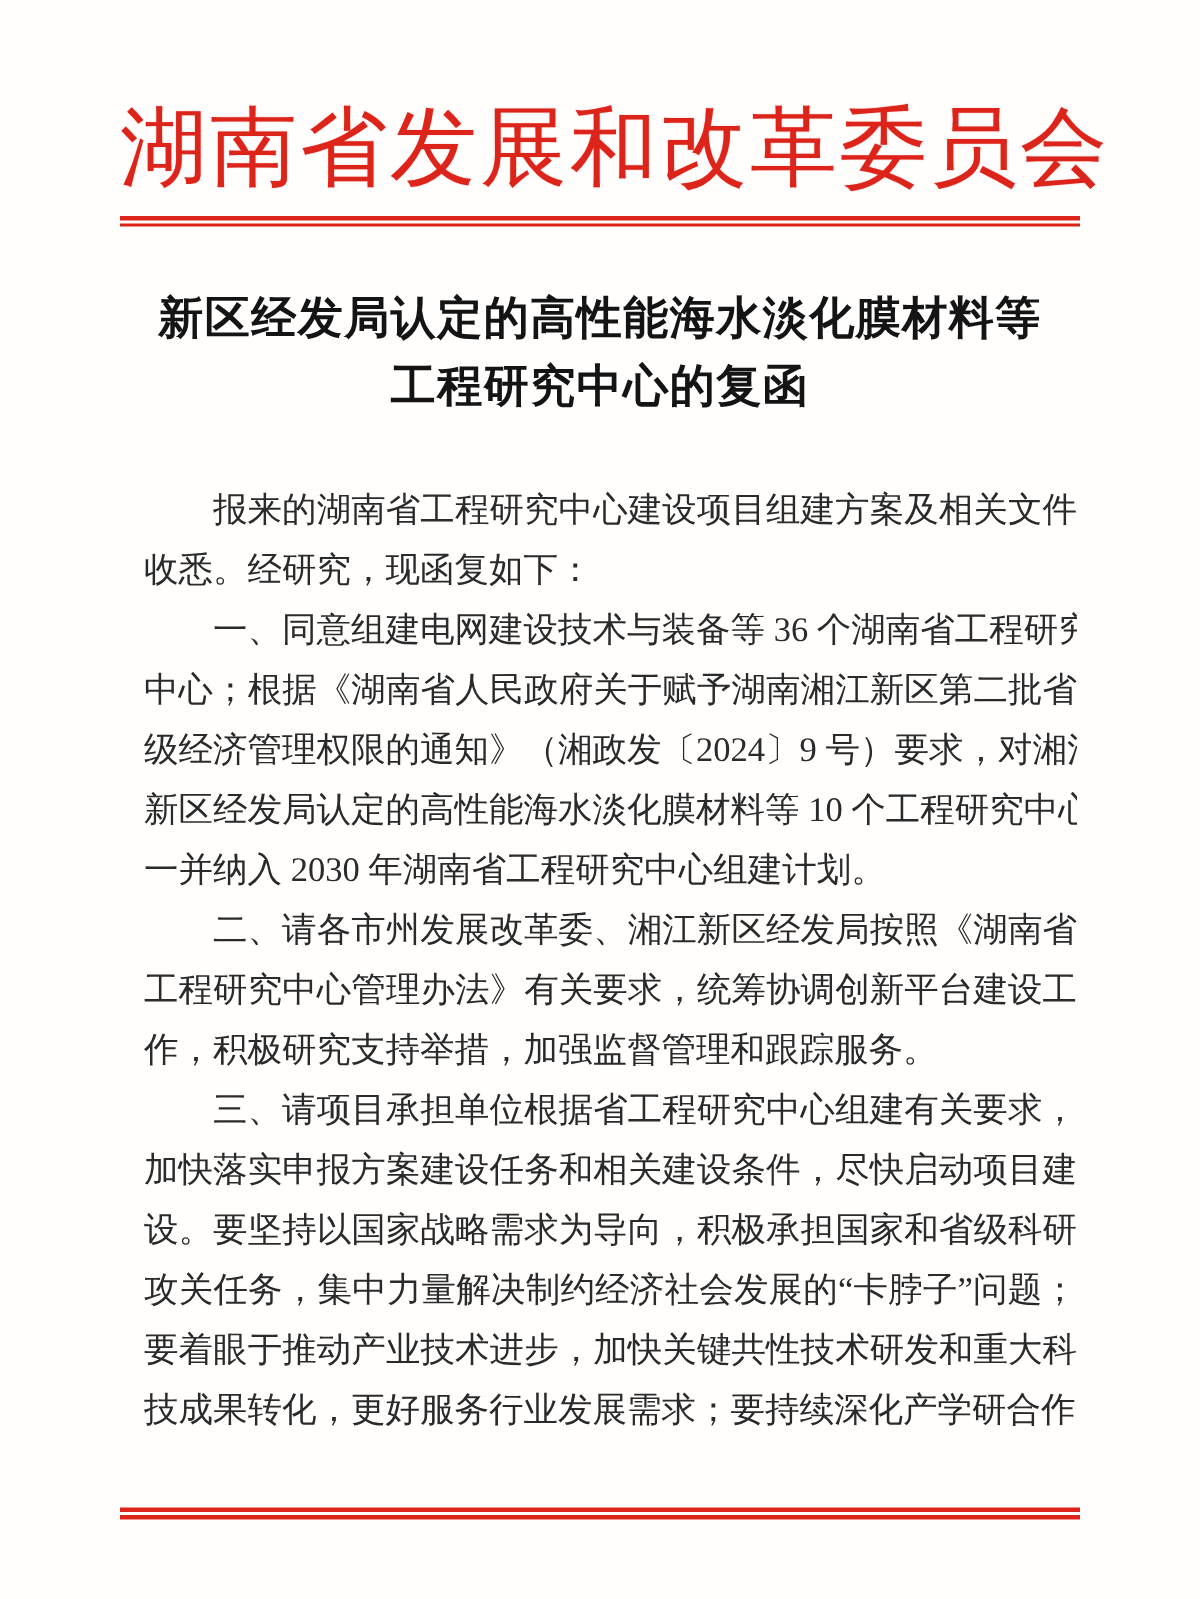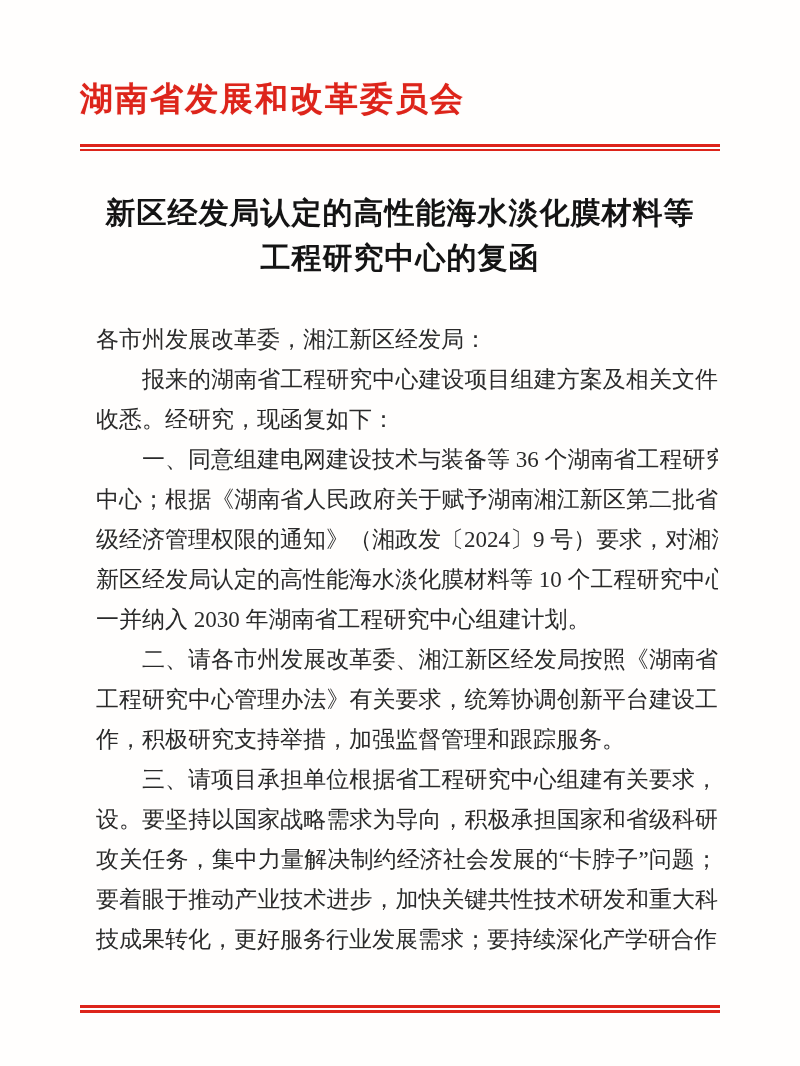--- a/index.html
+++ b/index.html
@@ -24,22 +24,22 @@
     height: 100%;
   }
   
   .agency {
     position: absolute;
     top: 68px;
     left: 0;
     width: 640px;
     text-align: left;
     color: #dd241a;
-    font-weight: bold;
-    font-size: 33px;
+    font-weight: normal;
+    font-size: 58px;
     line-height: 62px;
     letter-spacing: 2px;
     white-space: nowrap;
     text-shadow: 0 0 1px rgba(221,36,26,0.35);
   }
   
   .rule {
     position: absolute;
     left: 0;
     width: 640px;
@@ -104,32 +104,32 @@
       <div class="gap"></div>
       <div class="bar-b"></div>
     </div>
 
     <div class="doc-title">
       <div>新区经发局认定的高性能海水淡化膜材料等</div>
       <div>工程研究中心的复函</div>
     </div>
 
     <div class="body-text">
-      <div class="line short">各市州发展改革委，湘江新区经发局：</div>
       <div class="line indent">报来的湖南省工程研究中心建设项目组建方案及相关文件</div>
       <div class="line short">收悉。经研究，现函复如下：</div>
       <div class="line indent">一、同意组建电网建设技术与装备等 36 个湖南省工程研究</div>
       <div class="line">中心；根据《湖南省人民政府关于赋予湖南湘江新区第二批省</div>
       <div class="line">级经济管理权限的通知》（湘政发〔2024〕9 号）要求，对湘江</div>
       <div class="line">新区经发局认定的高性能海水淡化膜材料等 10 个工程研究中心</div>
       <div class="line short">一并纳入 2030 年湖南省工程研究中心组建计划。</div>
       <div class="line indent">二、请各市州发展改革委、湘江新区经发局按照《湖南省</div>
       <div class="line">工程研究中心管理办法》有关要求，统筹协调创新平台建设工</div>
       <div class="line short">作，积极研究支持举措，加强监督管理和跟踪服务。</div>
       <div class="line indent">三、请项目承担单位根据省工程研究中心组建有关要求，</div>
+      <div class="line">加快落实申报方案建设任务和相关建设条件，尽快启动项目建</div>
       <div class="line">设。要坚持以国家战略需求为导向，积极承担国家和省级科研</div>
       <div class="line">攻关任务，集中力量解决制约经济社会发展的“卡脖子”问题；</div>
       <div class="line">要着眼于推动产业技术进步，加快关键共性技术研发和重大科</div>
       <div class="line">技成果转化，更好服务行业发展需求；要持续深化产学研合作，</div>
     </div>
 
     <div class="rule rule-bottom">
       <div class="bar-a"></div>
       <div class="gap"></div>
       <div class="bar-b"></div>

